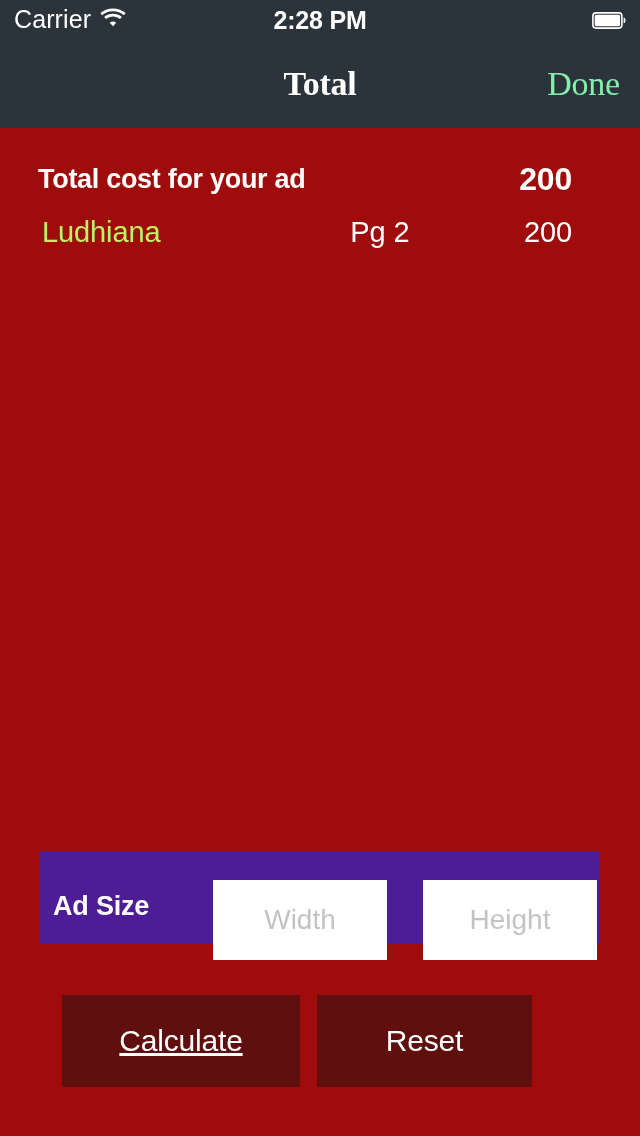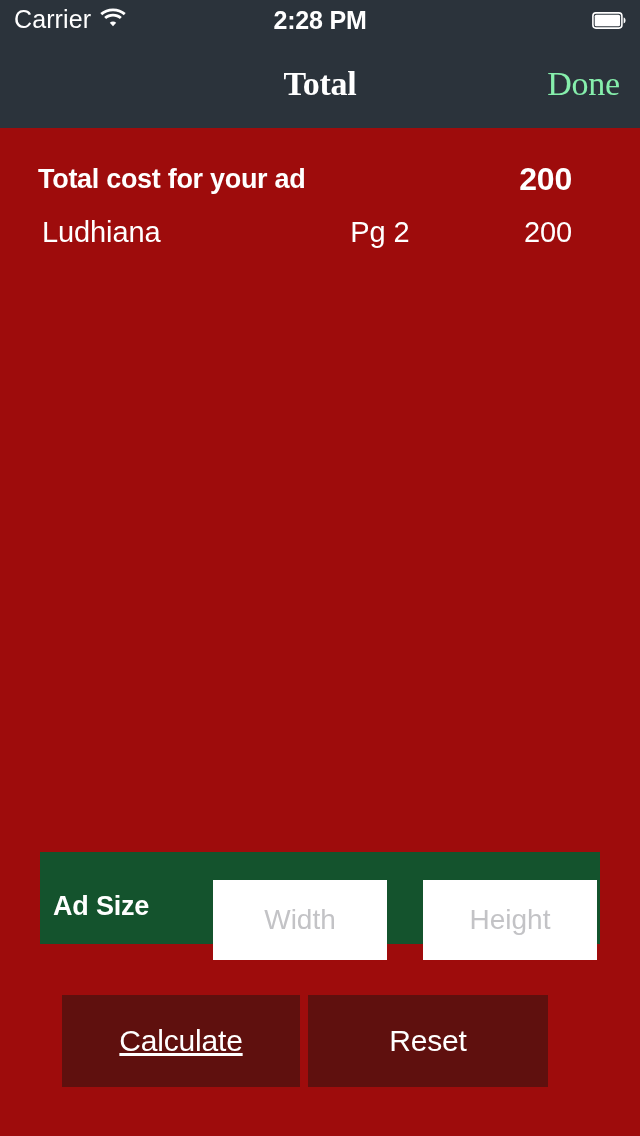--- a/index.html
+++ b/index.html
@@ -160,21 +160,21 @@
     position: absolute;
     top: 88px;
     left: 0;
     width: 640px;
     height: 42px;
   }
   .detail-city {
     position: absolute;
     left: 42px;
     top: 0;
-    color: #ffffff;
+    color: #bef264;
     font-size: 29px;
     letter-spacing: -0.1px;
     white-space: nowrap;
   }
   .detail-page {
     position: absolute;
     left: 0;
     top: 0;
     width: 760px;
     text-align: center;
@@ -191,21 +191,21 @@
     letter-spacing: -0.1px;
   }
 
   
   .adsize-panel {
     position: absolute;
     left: 40px;
     top: 724px;
     width: 560px;
     height: 92px;
-    background: #14532d;
+    background: #4c1d95;
   }
   .adsize-label {
     position: absolute;
     left: 13px;
     top: 0;
     height: 108px;
     display: flex;
     align-items: center;
     color: #ffffff;
     font-size: 27px;
@@ -246,21 +246,21 @@
     font-family: "Liberation Sans", sans-serif;
     font-size: 30px;
     letter-spacing: -0.2px;
     cursor: pointer;
     padding: 0;
     display: flex;
     align-items: center;
     justify-content: center;
   }
   #calculate-button { left: 62px; width: 238px; text-decoration: underline; }
-  #reset-button { left: 308px; width: 240px; }
+  #reset-button { left: 317px; width: 215px; }
 </style>
 </head>
 <body>
 
 <div id="app">
 
   <div class="status-bar">
     <div class="status-left">
       <span class="carrier-label">Carrier</span>
       <span>

